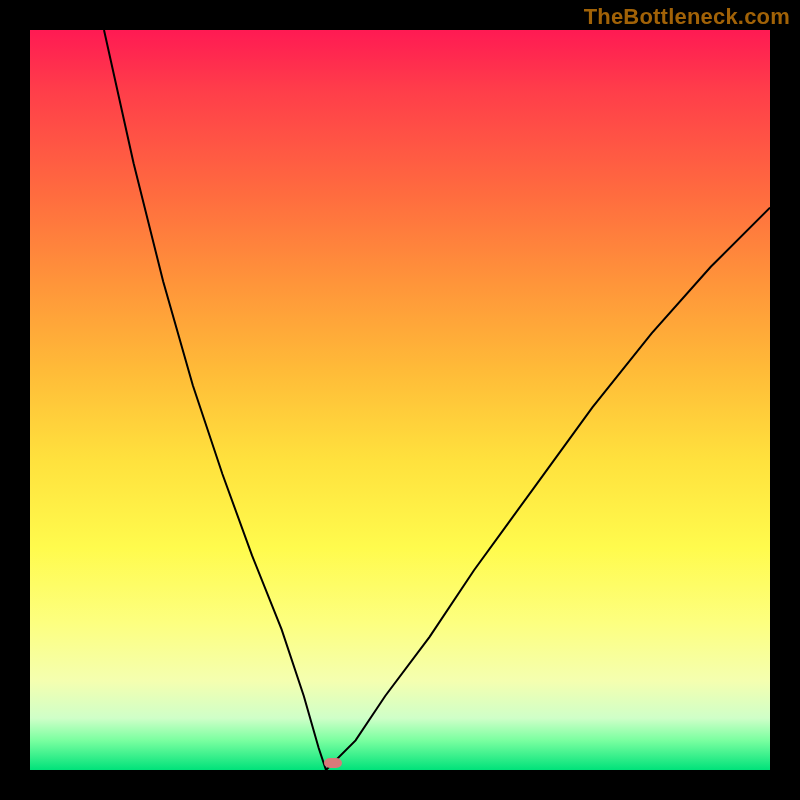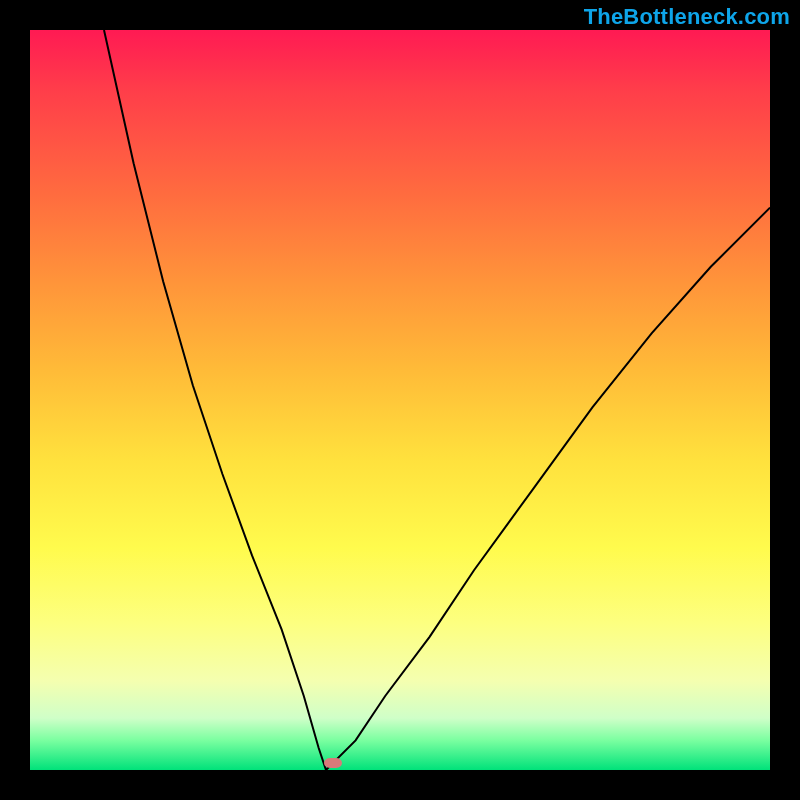--- a/index.html
+++ b/index.html
@@ -14,21 +14,21 @@
   .frame {
     position: relative;
     width: 800px;
     height: 800px;
     background: #000;
   }
   .watermark {
     position: absolute;
     top: 4px;
     right: 10px;
-    color: #0ea5e9;
+    color: #a16207;
     font-size: 22px;
     font-weight: 600;
     letter-spacing: 0.2px;
   }
   .plot {
     position: absolute;
     left: 30px;
     top: 30px;
     width: 740px;   
     height: 740px;

